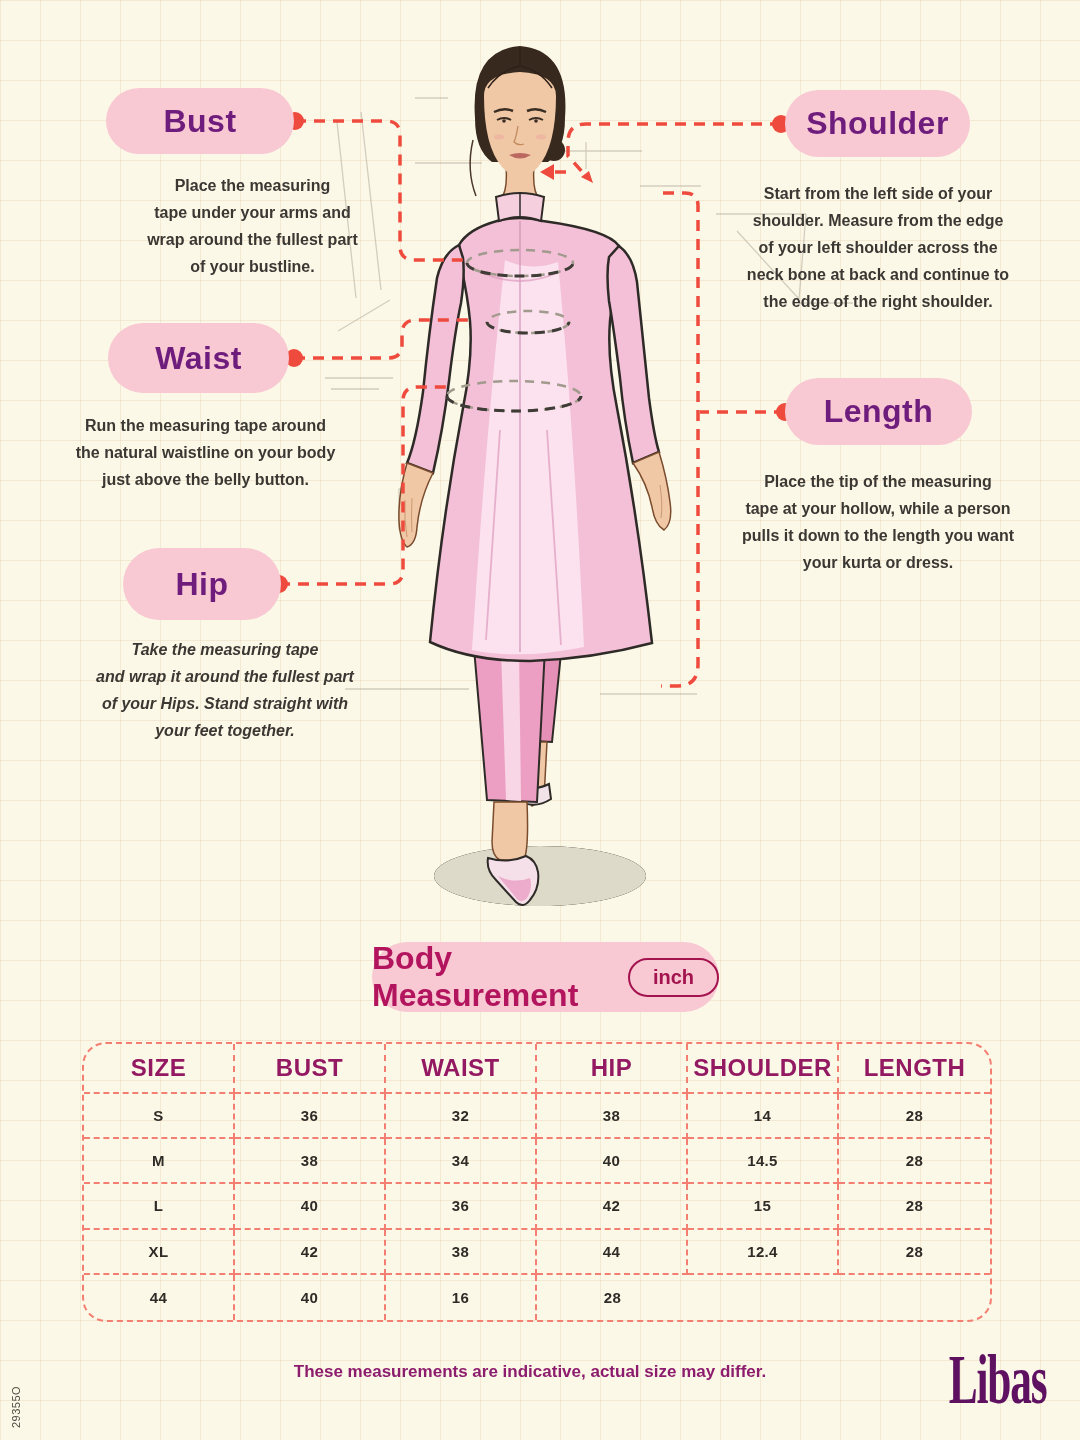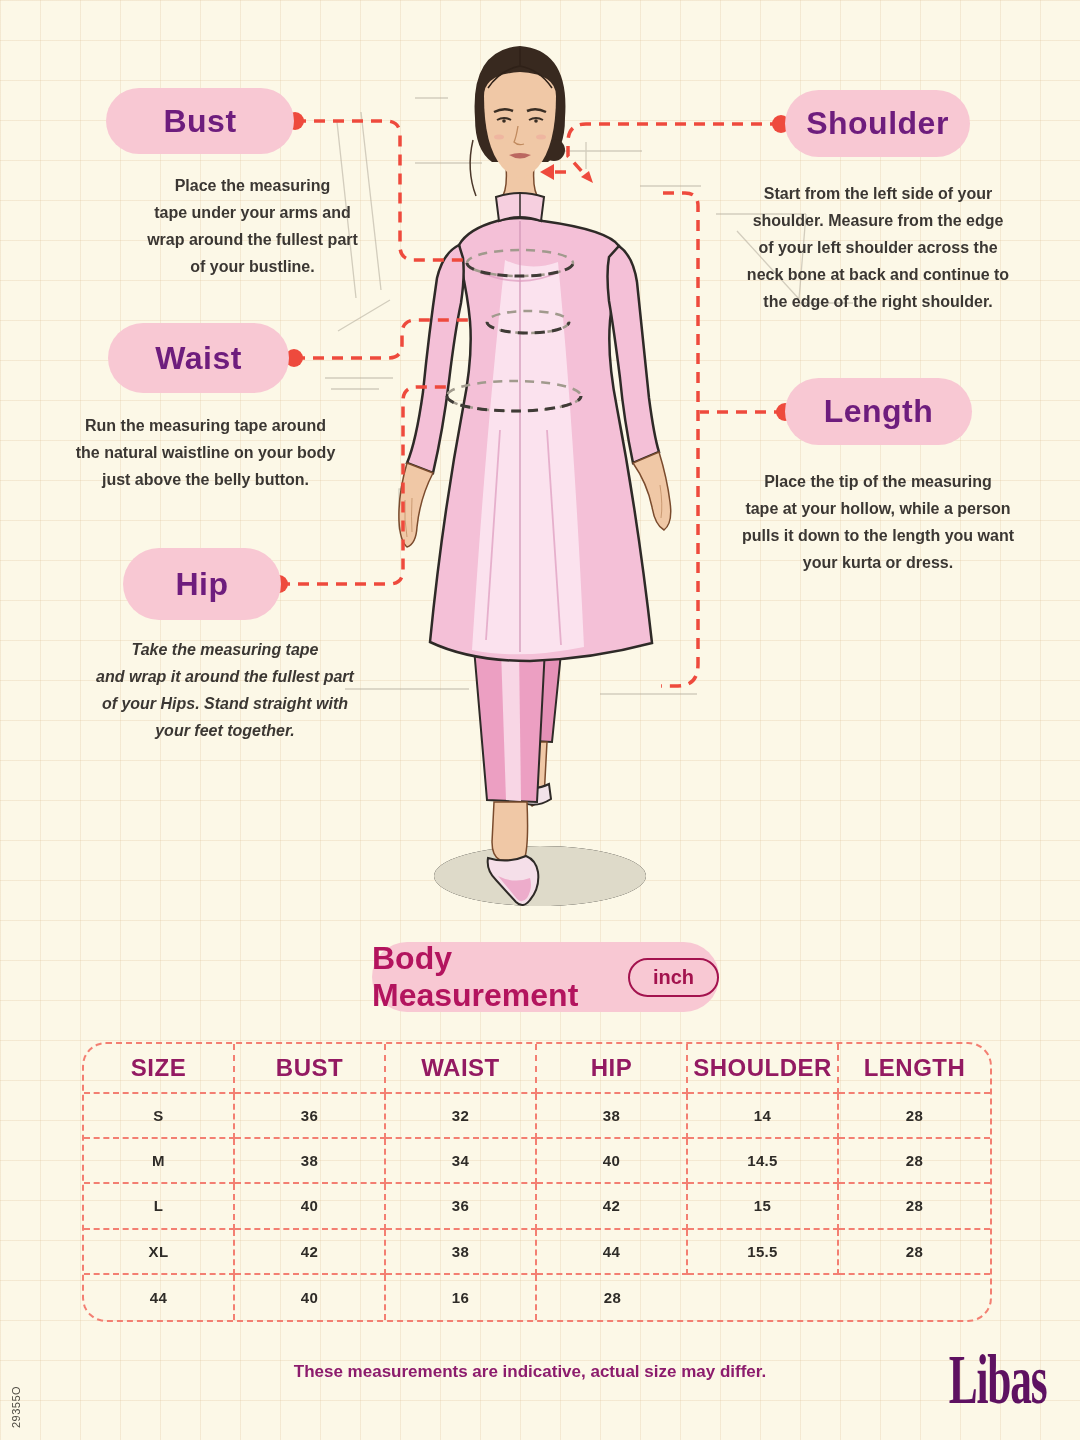--- a/index.html
+++ b/index.html
@@ -242,21 +242,21 @@
     <div class="cell td">40</div>
     <div class="cell td">36</div>
     <div class="cell td">42</div>
     <div class="cell td">15</div>
     <div class="cell td lc">28</div>
 
     <div class="cell td">XL</div>
     <div class="cell td">42</div>
     <div class="cell td">38</div>
     <div class="cell td">44</div>
-    <div class="cell td">15.5</div>
+    <div class="cell td">12.4</div>
     <div class="cell td lc">28</div>
 
     <div class="cell td lr">44</div>
     <div class="cell td lr">40</div>
     <div class="cell td lr">16</div>
     <div class="cell td lc lr">28</div>
   </div>
 
   <div class="note">These measurements are indicative, actual size may differ.</div>
   <div class="brand">Libas</div>

